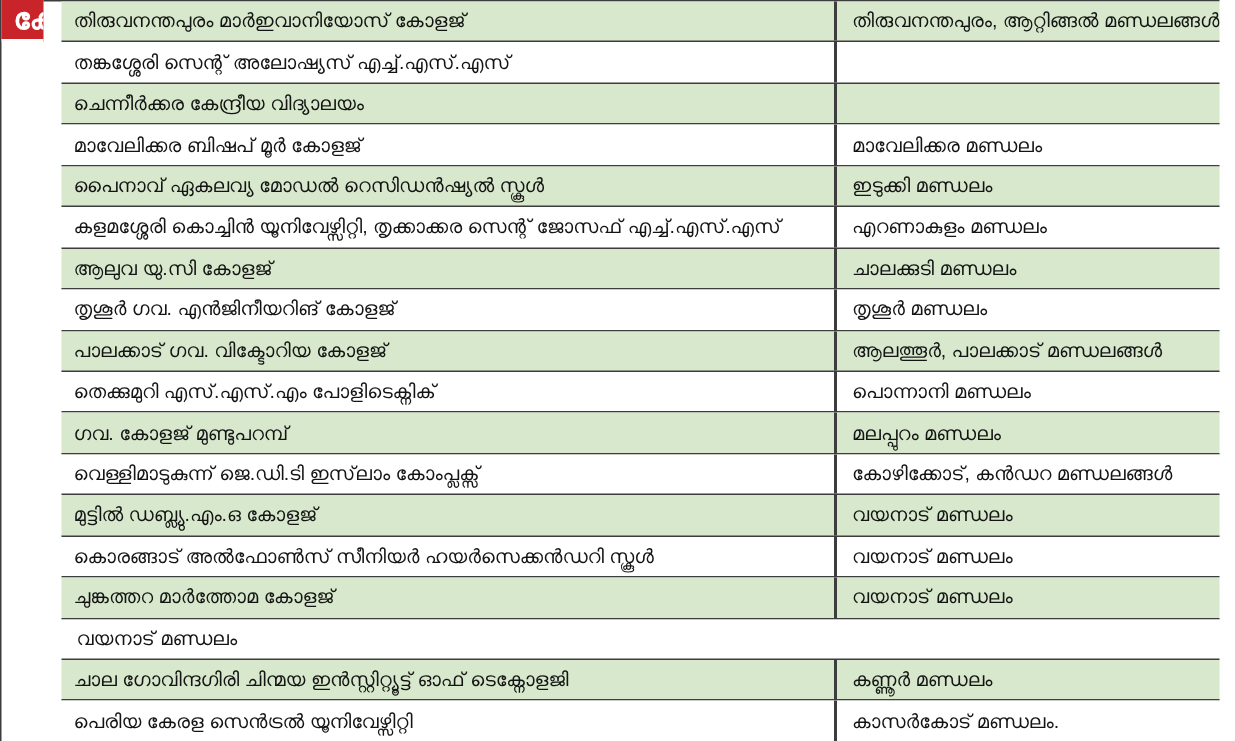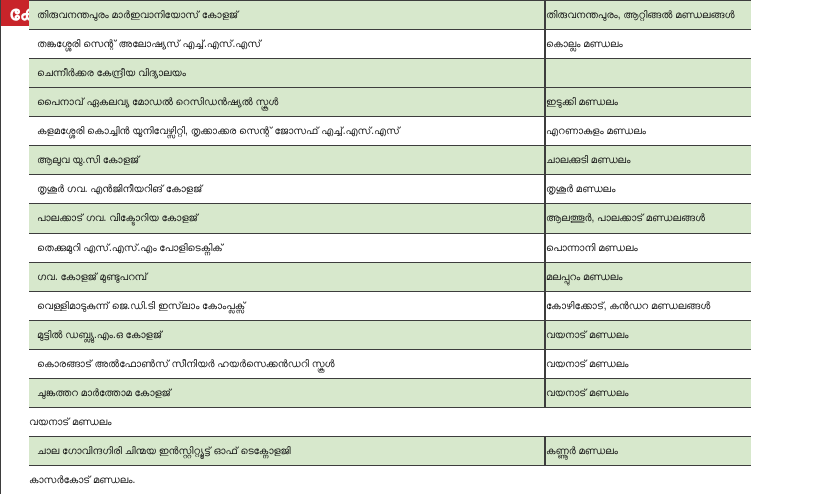--- a/index.html
+++ b/index.html
@@ -36,53 +36,58 @@
     flex:1 1 auto;
     display:flex;flex-direction:column;
     border-top:1px solid var(--border);
   }
   .row{
     flex:1 1 auto;
     display:flex;
     border-bottom:1px solid var(--border);
     background:var(--row-white);
     color:var(--text);
-    font-size:10px;
+    font-size:13px;
+    margin-left:12px;
   }
   .row:last-child{border-bottom:none;}
   .row.green{background:var(--row-green);}
   .cell{
     display:flex;align-items:center;
     white-space:nowrap;overflow:hidden;
   }
   .cell-left{
     width:517px;flex:0 0 517px;
     border-right:2px solid var(--border);
     padding-left:8px;
   }
   .cell-right{
     flex:1 1 auto;
+    padding-left:10px;
   }
 </style>
 </head>
 <body>
 
 <div class="page">
   <div class="header">കേരളത്തിലെ വോട്ടെണ്ണൽ കേന്ദ്രങ്ങൾ</div>
   <div class="table">
       <div class="row green">
     <div class="cell cell-left">തിരുവനന്തപുരം മാർഇവാനിയോസ് കോളജ്</div>
     <div class="cell cell-right">തിരുവനന്തപുരം, ആറ്റിങ്ങൽ മണ്ഡലങ്ങൾ</div>
   </div>
       <div class="row">
     <div class="cell cell-left">തങ്കശ്ശേരി സെന്റ് അലോഷ്യസ് എച്ച്.എസ്.എസ്</div>
-    <div class="cell cell-right">കൊല്ലം മണ്ഡലം</div>
   </div>
       <div class="row green">
     <div class="cell cell-left">ചെന്നീർക്കര കേന്ദ്രീയ വിദ്യാലയം</div>
+  </div>
+      <div class="row">
+    <div class="cell cell-left">മാവേലിക്കര ബിഷപ് മൂർ കോളജ്</div>
+    <div class="cell cell-right">മാവേലിക്കര മണ്ഡലം</div>
   </div>
       <div class="row green">
     <div class="cell cell-left">പൈനാവ് ഏകലവ്യ മോഡൽ റെസിഡൻഷ്യൽ സ്കൂൾ</div>
     <div class="cell cell-right">ഇടുക്കി മണ്ഡലം</div>
   </div>
       <div class="row">
     <div class="cell cell-left">കളമശ്ശേരി കൊച്ചിൻ യൂനിവേഴ്സിറ്റി, തൃക്കാക്കര സെന്റ് ജോസഫ് എച്ച്.എസ്.എസ്</div>
     <div class="cell cell-right">എറണാകുളം മണ്ഡലം</div>
   </div>
       <div class="row green">
@@ -122,16 +127,17 @@
     <div class="cell cell-right">വയനാട് മണ്ഡലം</div>
   </div>
       <div class="row">
     <div class="cell cell-right">വയനാട് മണ്ഡലം</div>
   </div>
       <div class="row green">
     <div class="cell cell-left">ചാല ഗോവിന്ദഗിരി ചിന്മയ ഇൻസ്റ്റിറ്റ്യൂട്ട് ഓഫ് ടെക്നോളജി</div>
     <div class="cell cell-right">കണ്ണൂർ മണ്ഡലം</div>
   </div>
       <div class="row">
+    <div class="cell cell-left">പെരിയ കേരള സെൻട്രൽ യൂനിവേഴ്സിറ്റി</div>
     <div class="cell cell-right">കാസർകോട് മണ്ഡലം.</div>
   </div>
     </div>
 </div>
 
 </body></html>

